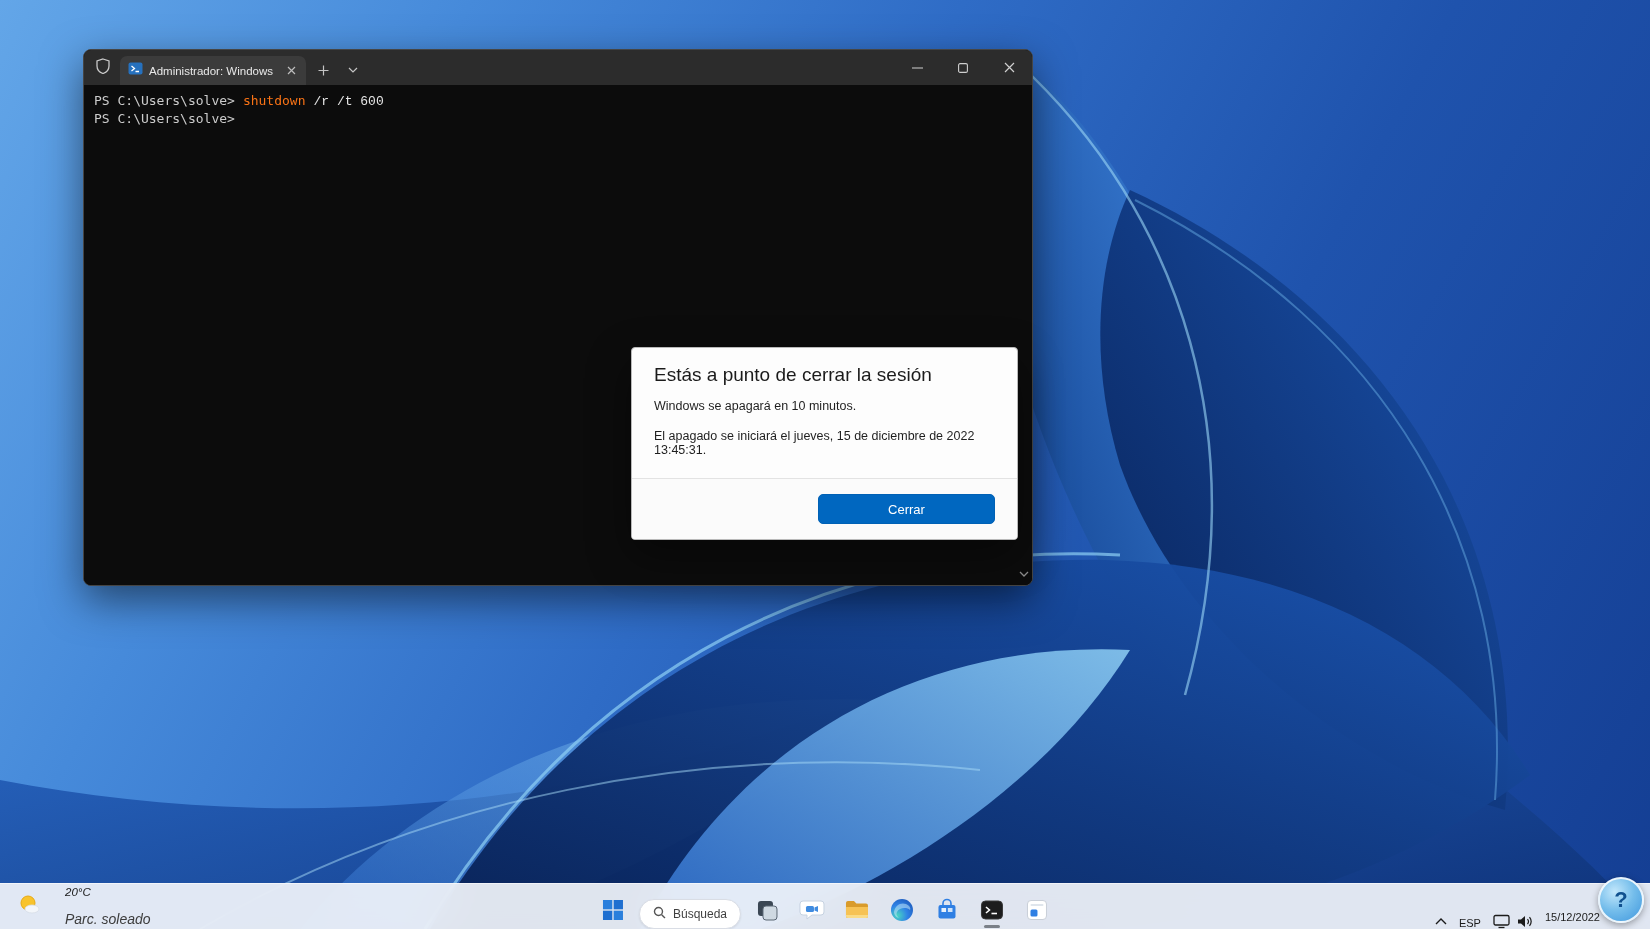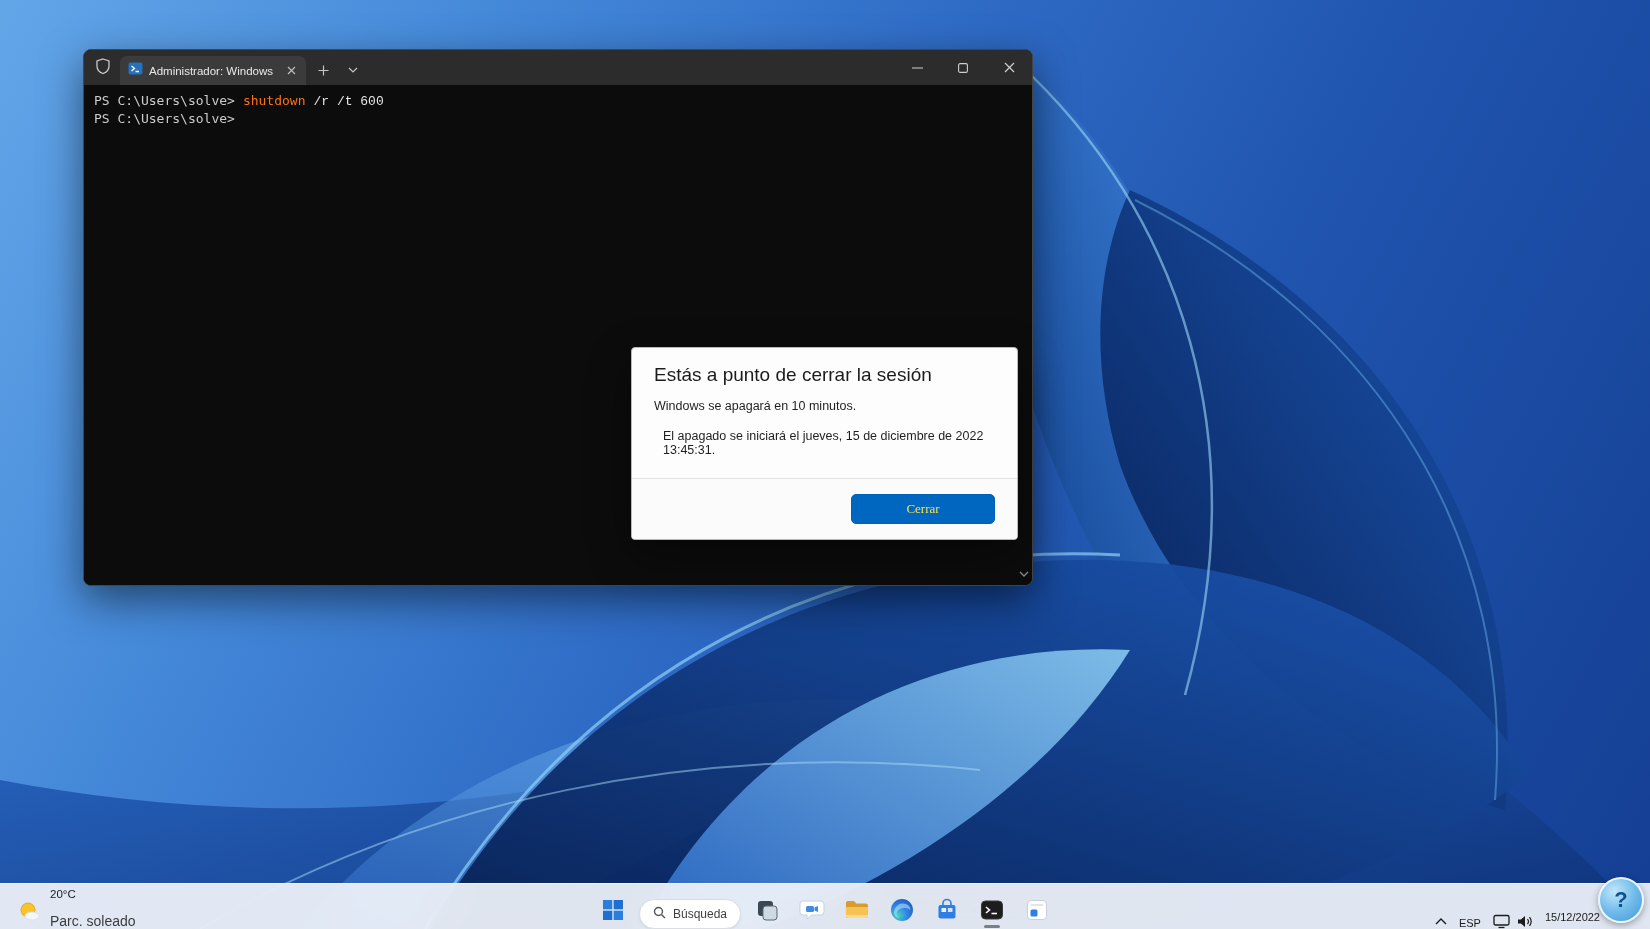--- a/index.html
+++ b/index.html
@@ -52,41 +52,41 @@
 
   
   .dialog {
     position: absolute; left: 631px; top: 347px; width: 387px; height: 193px;
     background: #fdfdfd; border-radius: 4px; overflow: hidden; z-index: 20;
     border: 1px solid #b9b9b9; box-shadow: 0 16px 44px rgba(0,0,0,.42);
   }
   .dialog-main { padding: 16px 22px 0 22px; }
   .dialog-title { font-size: 19px; font-weight: 400; color: #1b1b1b; margin-bottom: 13px; }
   .dialog-msg { font-size: 12.5px; color: #1f1f1f; }
-  .dialog-msg + .dialog-msg { margin-top: 16px; margin-left: 9px; }
+  .dialog-msg + .dialog-msg { margin-top: 16px; }
   .dialog-footer {
     position: absolute; left: 0; right: 0; bottom: 0; height: 61px;
     background: #fbfbfb; border-top: 1px solid #e3e3e3;
   }
   .cerrar-button {
-    position: absolute; right: 22px; top: 15px; width: 144px; height: 30px;
+    position: absolute; right: 22px; top: 15px; width: 177px; height: 30px;
     background: #0067c0; border: 1px solid #0061b5; border-radius: 5px;
-    color: #fde047; font-size: 13px; font-family: Liberation Serif, serif; cursor: pointer;
+    color: #ffffff; font-size: 13px; font-family: Liberation Sans, sans-serif; cursor: pointer;
   }
 
   
   .taskbar {
     position: absolute; left: 0; right: 0; bottom: 0; height: 46px; z-index: 30;
     background: rgba(242,245,251,0.92);
     backdrop-filter: blur(18px);
     border-top: 1px solid rgba(255,255,255,.55);
   }
   .weather-widget {
-    position: absolute; left: 4px; top: 0; bottom: 0; display: flex; align-items: flex-end;
-    gap: 8px; padding: 0 12px; border-radius: 6px;
+    position: absolute; left: 4px; top: 0; bottom: 0; display: flex; align-items: center;
+    gap: 23px; padding: 0 12px; border-radius: 6px; font-style: italic;
   }
   .weather-text { display: flex; flex-direction: column; justify-content: center; }
   .weather-temp { font-size: 11.5px; color: #1a1a1a; }
   .weather-cond { font-size: 14px; color: #3c3c3c; margin-top: 13px; }
 
   .tb-center {
     position: absolute; left: 50%; top: 0; bottom: 0; transform: translateX(-50%);
     display: flex; align-items: flex-end; gap: 7px;
   }
   .tb-btn {

